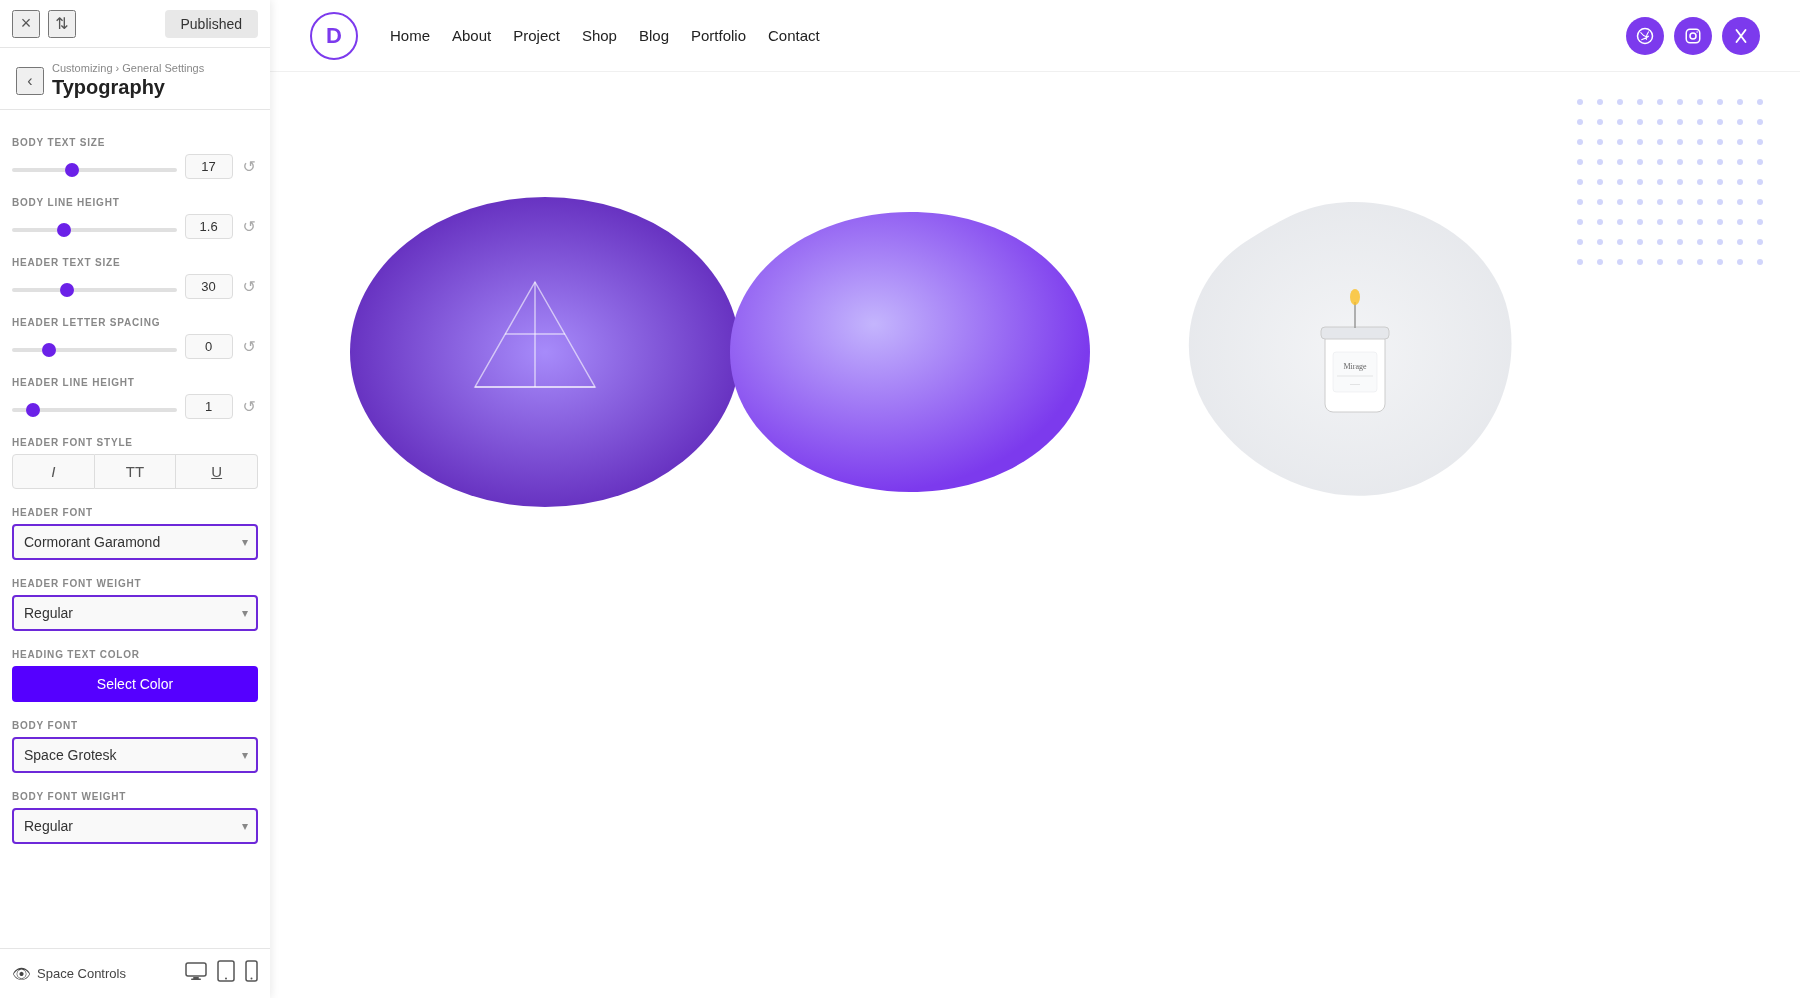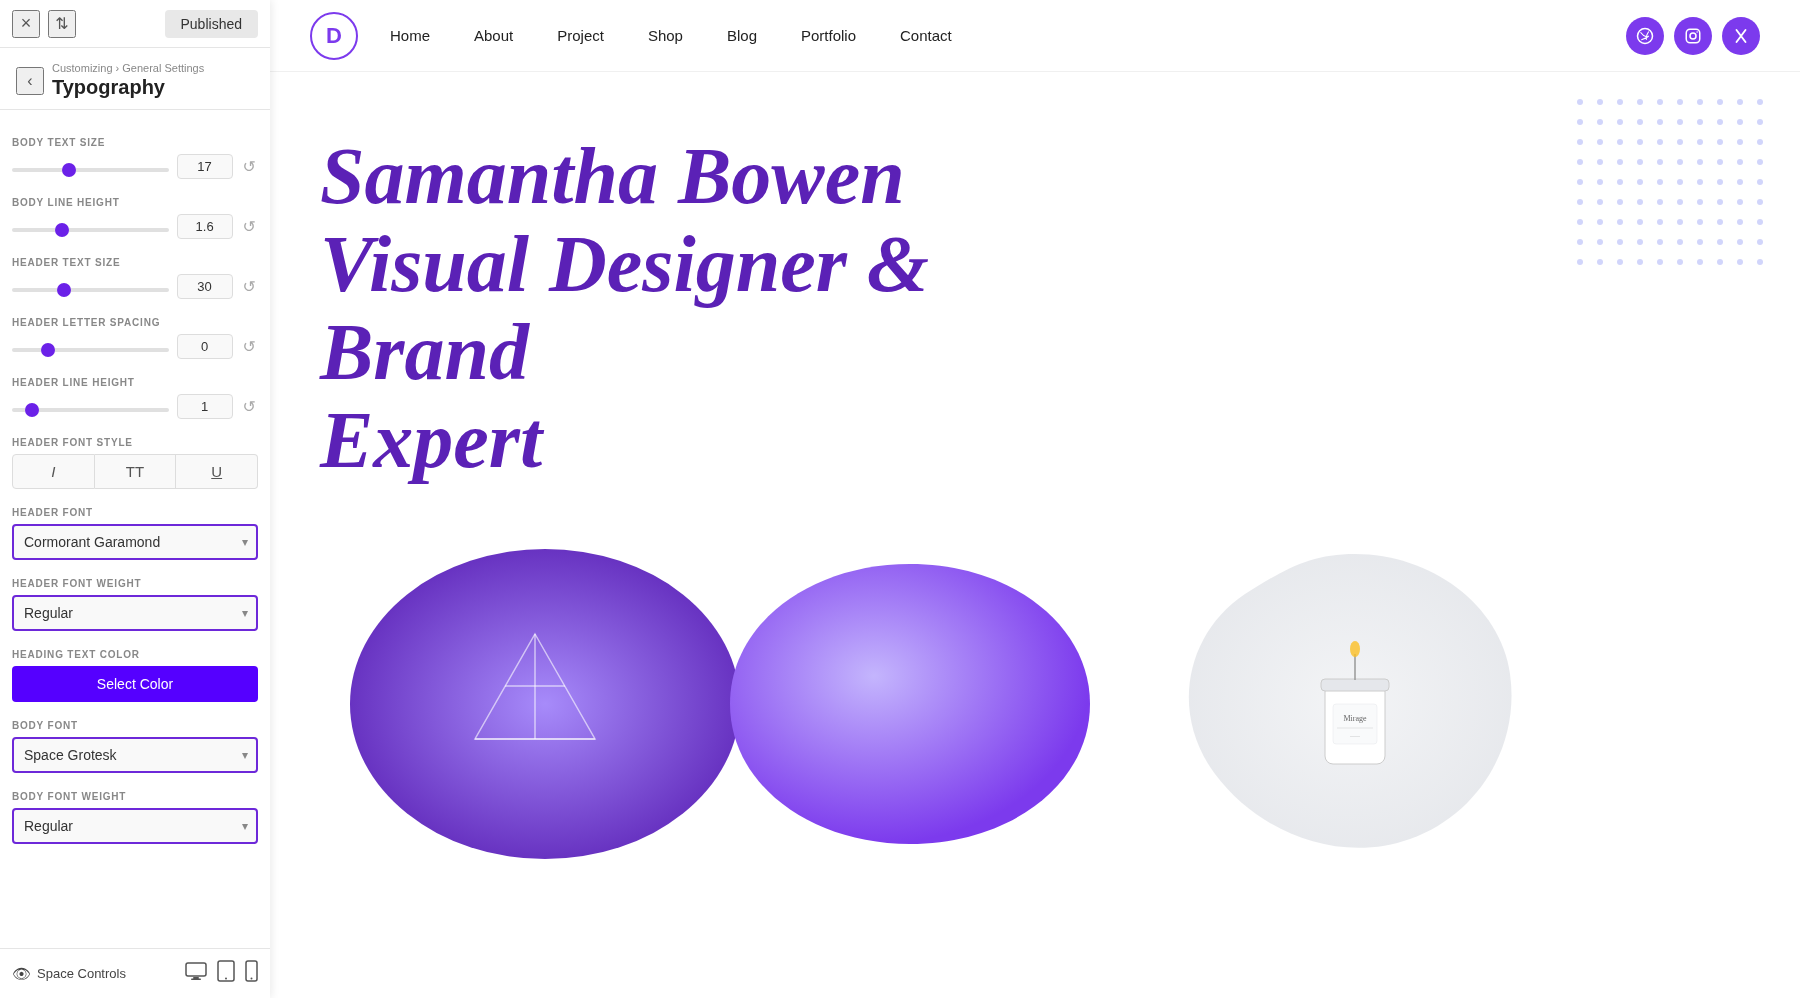--- a/index.html
+++ b/index.html
@@ -99,21 +99,21 @@
       outline: none;
     }
     input[type=range]::-webkit-slider-thumb {
       -webkit-appearance: none;
       width: 14px; height: 14px;
       border-radius: 50%;
       background: #6b21e8;
       cursor: pointer;
     }
     .slider-value-box {
-      width: 56px;
+      width: 48px;
       text-align: center;
       border: 1px solid #ddd;
       border-radius: 4px;
       padding: 4px 4px;
       font-size: 13px;
       color: #333;
       background: #f9f9f9;
     }
     .reset-btn {
       background: none; border: none; cursor: pointer;
@@ -218,21 +218,21 @@
     }
     .site-logo {
       width: 48px; height: 48px;
       border: 2.5px solid #7c3aed;
       border-radius: 50%;
       display: flex; align-items: center; justify-content: center;
       font-size: 22px; font-weight: 700; color: #7c3aed;
       margin-right: 32px;
     }
     .nav-links {
-      display: flex; gap: 44px; list-style: none;
+      display: flex; gap: 22px; list-style: none;
       flex: 1;
     }
     .nav-links li a {
       text-decoration: none;
       font-size: 15px;
       color: #222;
     }
     .nav-social {
       display: flex; gap: 10px;
     }
@@ -566,25 +566,20 @@
         <circle class="dot" cx="50" cy="170" r="3"></circle>
         <circle class="dot" cx="70" cy="170" r="3"></circle>
         <circle class="dot" cx="90" cy="170" r="3"></circle>
         <circle class="dot" cx="110" cy="170" r="3"></circle>
         <circle class="dot" cx="130" cy="170" r="3"></circle>
         <circle class="dot" cx="150" cy="170" r="3"></circle>
         <circle class="dot" cx="170" cy="170" r="3"></circle>
         <circle class="dot" cx="190" cy="170" r="3"></circle>
     </svg>
 
-    <h1 class="hero-title">
-      <span>Samantha Bowen</span><br>
-      <span>Visual Designer &amp; Brand</span><br>
-      <span>Expert</span>
-    </h1>
   </div>
 
   <div class="images-row">
 
     <div style="position:relative; width:450px; height:320px;">
       <svg width="450" height="320" viewBox="0 0 450 320">
         <defs>
           <radialGradient id="purpleGrad" cx="50%" cy="50%" r="60%">
             <stop offset="0%" stop-color="#a78bfa"></stop>
             <stop offset="100%" stop-color="#5b21b6"></stop>

